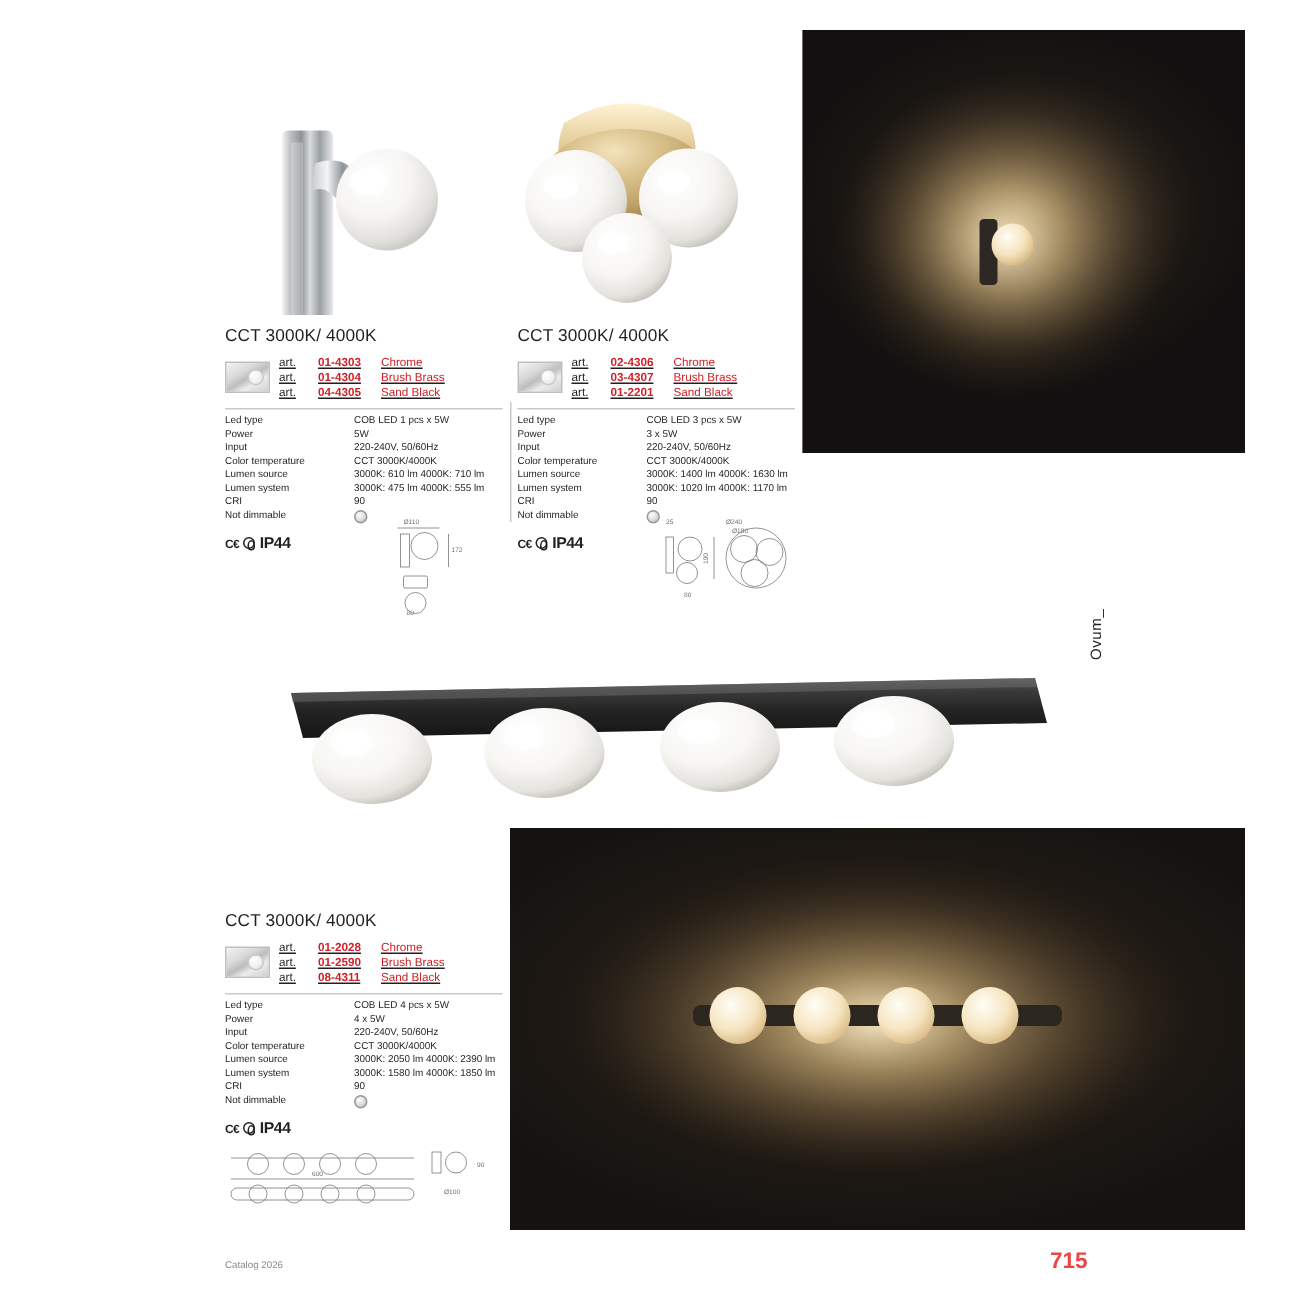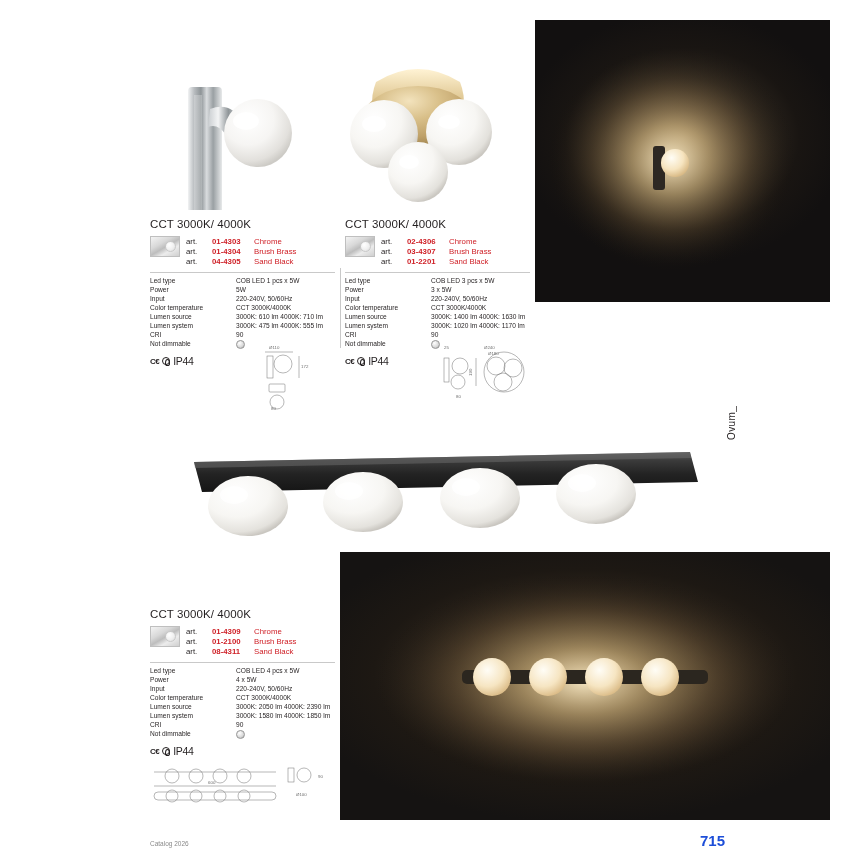--- a/index.html
+++ b/index.html
@@ -31,21 +31,21 @@
   
   .cct-title {
     font-size: 11.5px; font-weight: 400; letter-spacing: .1px;
   }
   .art-table { border-collapse:collapse; }
   .art-table td { font-size: 7.8px; padding: 0.6px 0; vertical-align: middle; }
   .art-lbl { color:#231f20; width: 26px; }
   .art-code { color:#cf2027; font-weight:700; width: 42px; margin-top: 40px; }
   .art-fin { color:#cf2027; }
 
-  .swatch-row { display:flex; align-items:flex-start; gap:6px; }
+  .swatch-row { display:flex; align-items:center; gap:6px;text-decoration:underline; }
   .swatch {
     width: 30px; height: 21px; flex:0 0 auto;
     border:0.5px solid #bfbfbf;
     background: linear-gradient(150deg,#f4f4f4 0%, #d8d8d8 35%, #bdbdbd 52%, #ececec 70%, #cfcfcf 100%);
     position: relative;
   }
   .swatch .s-ball {
     position:absolute; right:3px; top:4px; width:11px; height:11px;
     border-radius:50%;
     background: radial-gradient(circle at 35% 32%, #ffffff 0%, #f0f0f0 55%, #d9d9d9 100%);
@@ -53,21 +53,21 @@
   }
 
   .spec-rule { border:0; border-top:0.6px solid #c9c9c9; margin:5px 0 4px 0; }
   .spec-table { border-collapse:collapse; width:100%; }
   .spec-table td { font-size:6.6px; padding:0.7px 0; line-height:1.15; vertical-align:top; }
   .spec-k { width:86px; color:#231f20; }
   .spec-v { color:#231f20; }
 
   .marks { display:flex; align-items:center; gap:3px; margin-top:4px; }
   .ce { font-size:8px; font-weight:700; letter-spacing:-0.5px; font-family:"Liberation Sans", sans-serif;}
-  .ip { font-size:10.5px; font-weight:400; letter-spacing:-0.3px; }
+  .ip { font-size:10.5px; font-weight:700; letter-spacing:-0.3px; }
   .eco-circle {
     width:8px;height:8px;border-radius:50%;border:1.1px solid #231f20;display:inline-block;
     position:relative;
   }
   .eco-circle:after{content:"";position:absolute;left:2px;top:1.2px;width:3px;height:4.5px;border:1px solid #231f20;border-radius:50% 50% 50% 50%/60% 60% 40% 40%;}
   .dim-dot {
     width:9px;height:9px;border-radius:50%;
     background: radial-gradient(circle at 35% 30%, #fff 0%, #d9d9d9 60%, #9a9a9a 100%);
     border:0.5px solid #999; display:inline-block;
   }
@@ -79,21 +79,21 @@
   .side-label {
     position:absolute;
     font-size:10px;
     letter-spacing:0.4px;
     color:#231f20;
     transform: rotate(-90deg);
     transform-origin: left top;
     white-space: nowrap;
   }
   .footer-left { position:absolute; font-size:6.5px; color:#8a8a8a; }
-  .page-num { position:absolute; font-size:15px; font-weight:700; color:#1d4ed8; }
+  .page-num { position:absolute; font-size:15px; font-weight:700; color:#ef4444; }
 
   .divider-v { position:absolute; border-left:0.6px solid #c9c9c9; }
 </style>
 </head>
 <body>
 
 <div class="page">
 
   <div class="photo" style="left:150px; top:35px; width:185px; height:175px;">
     <svg width="185" height="175" viewBox="0 0 185 175">
@@ -419,26 +419,26 @@
   <div style="position:absolute; left:150px; top:608px; width:185px;">
     <div class="cct-title">CCT 3000K/ 4000K</div>
     <div class="swatch-row" style="margin-top:6px;">
       <div class="swatch">
           <span class="s-ball"></span>
         </div>
       <table class="art-table">
         <tbody>
             <tr>
           <td class="art-lbl">art.</td>
-          <td class="art-code">01-4309</td>
+          <td class="art-code">01-2028</td>
           <td class="art-fin">Chrome</td>
         </tr>
         <tr>
           <td class="art-lbl">art.</td>
-          <td class="art-code">01-2100</td>
+          <td class="art-code">01-2590</td>
           <td class="art-fin">Brush Brass</td>
         </tr>
         <tr>
           <td class="art-lbl">art.</td>
           <td class="art-code">08-4311</td>
           <td class="art-fin">Sand Black</td>
         </tr>
       </tbody>
         </table>
     </div>

